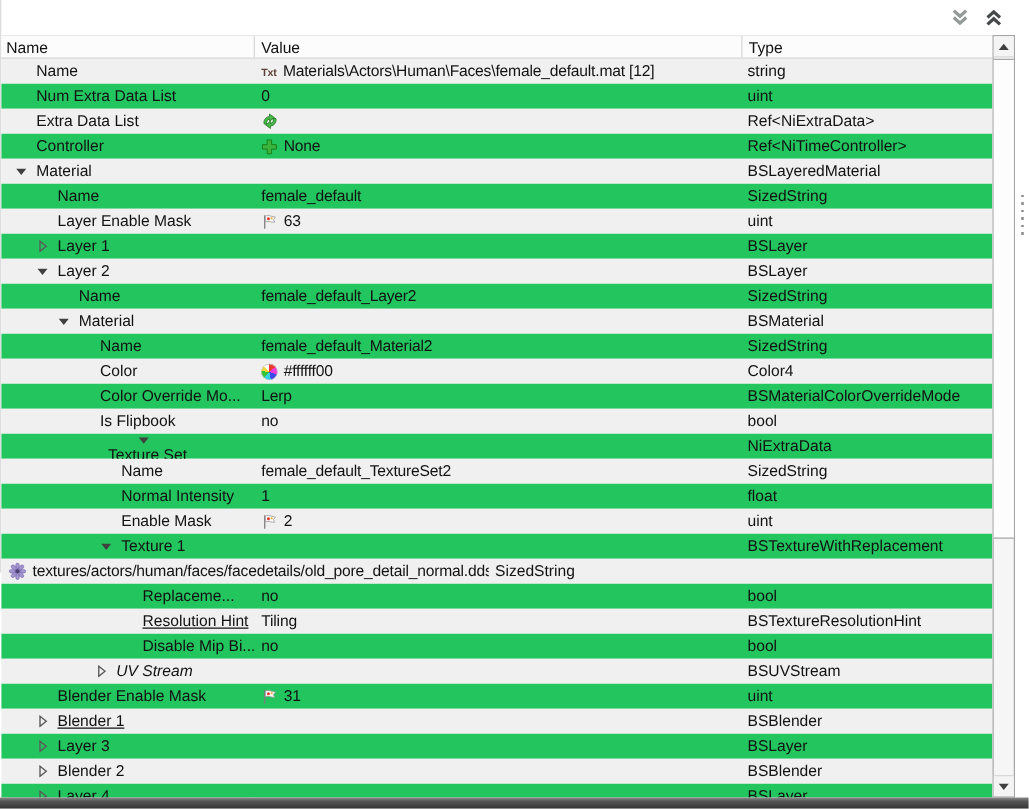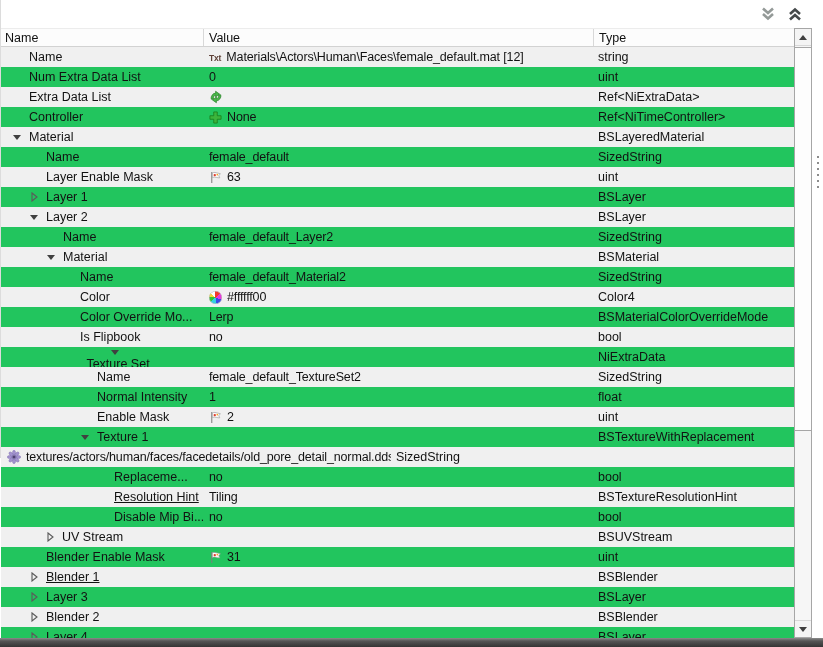--- a/index.html
+++ b/index.html
@@ -424,21 +424,21 @@
       <span class="arrow"></span>
             <span class="label">Disable Mip Bi...</span>
     </div>
     <div class="cell value-cell">
       <span class="vicon"></span>
             <span class="vtext">no</span>
     </div>
     <div class="cell type-cell">bool</div>
   </div>
         <div class="row gray">
-    <div class="cell name-cell" style="padding-left: 44px;">
+    <div class="cell name-cell" style="padding-left: 75px; font-style: italic;">
       <span class="arrow">
               <svg width="10" height="10" viewBox="0 0 10 10">
                 <polygon points="3,1 8,5 3,9" fill="none" stroke="#5a5a5a" stroke-width="1.1"></polygon>
               </svg>
             </span>
             <span class="label">UV Stream</span>
     </div>
     <div class="cell value-cell">
       <span class="vicon"></span>
             <span class="vtext"></span>

